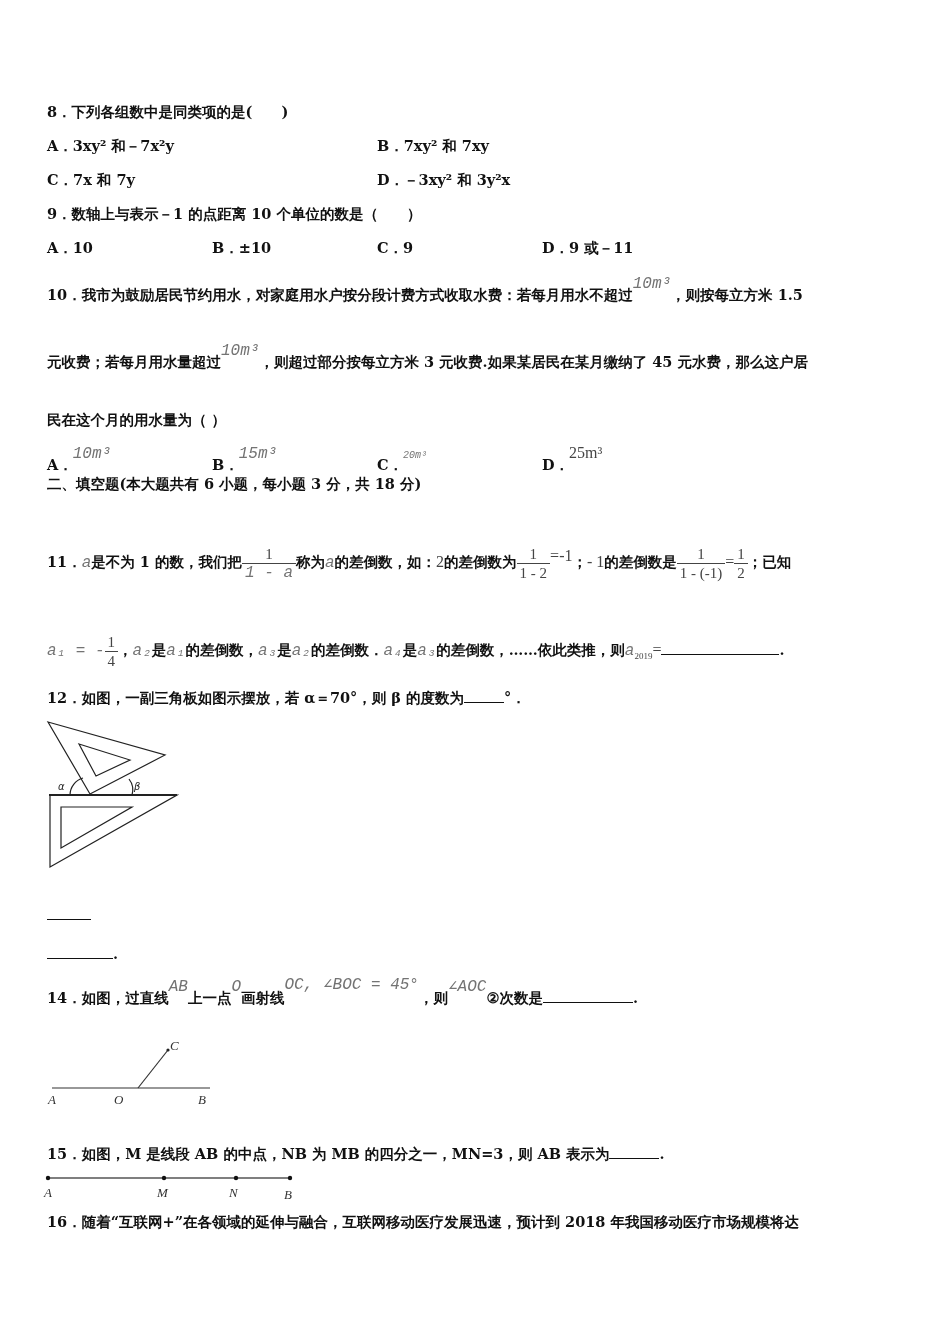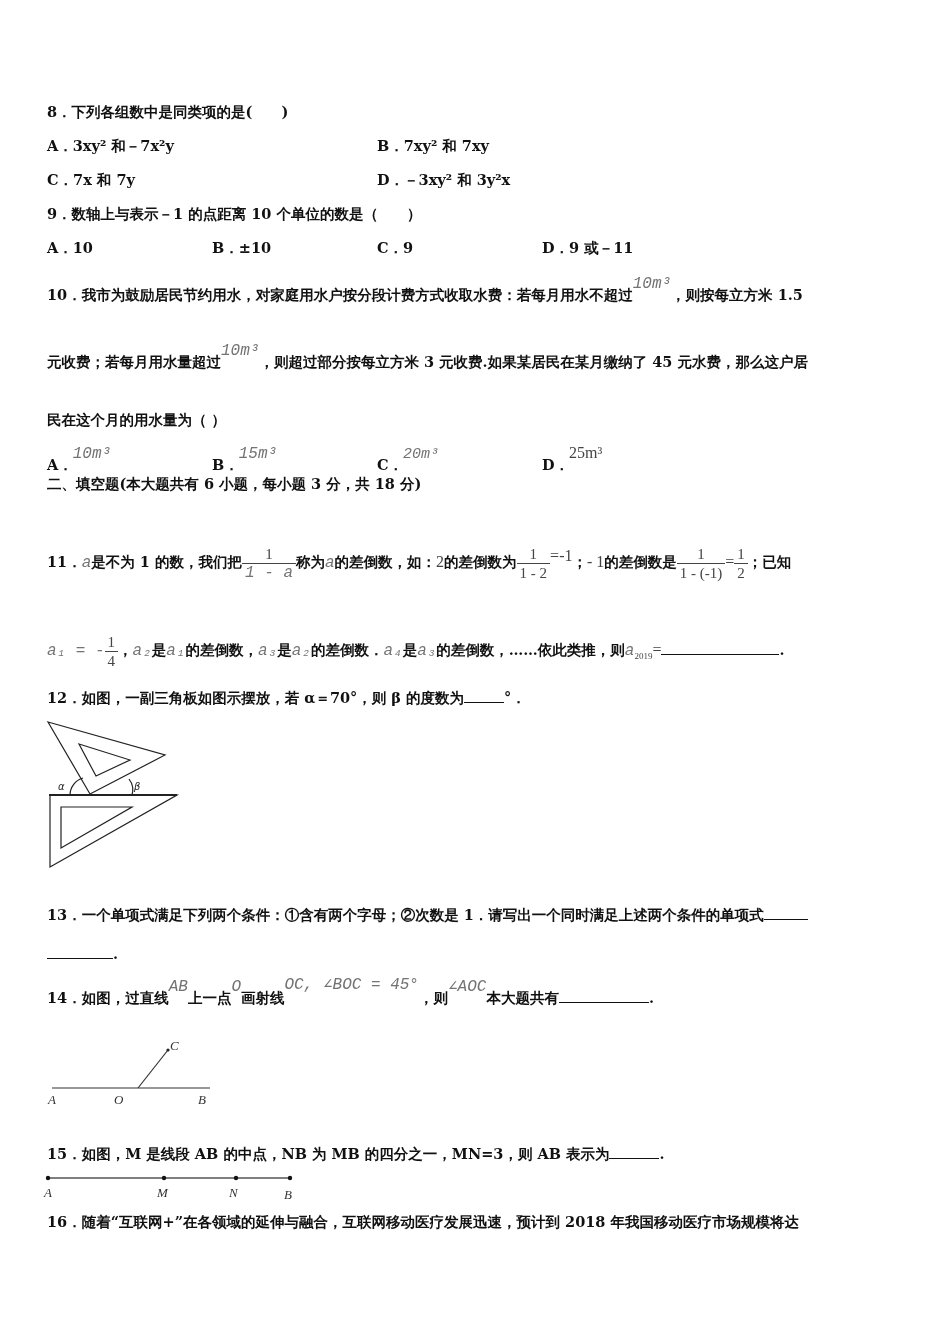--- a/index.html
+++ b/index.html
@@ -55,21 +55,21 @@
   <span>元收费；若每月用水量超过</span><span class="m raise">10m³</span><span>，则超过部分按每立方米 3 元收费.如果某居民在某月缴纳了 45 元水费，那么这户居</span>
 </div>
 <div class="line" style="top:410px;">民在这个月的用水量为（ ）</div>
 <div class="opt" style="left:47px;top:455px;">
   <span>A．</span><span class="m raise">10m³</span>
 </div>
 <div class="opt" style="left:212px;top:455px;">
   <span>B．</span><span class="m raise">15m³</span>
 </div>
 <div class="opt" style="left:377px;top:455px;">
-  <span>C．</span><span class="m raise" style="font-size:15px;">20m³</span>
+  <span>C．</span><span class="m raise" style="font-size:10px;">20m³</span>
 </div>
 <div class="opt" style="left:542px;top:455px;">
   <span>D．</span><span class="mn raise">25m³</span>
 </div>
 
 <div class="line" style="top:474px;">二、填空题(本大题共有 6 小题，每小题 3 分，共 18 分)</div>
 
 <div class="line" style="top:540px;line-height:44px;">
   <span>11．</span><span class="m">a</span><span>是不为 1 的数，我们把</span><span class="frac"><span class="num">1</span><span class="den m">1 - a</span></span><span>称为</span><span class="m">a</span><span>的差倒数，如：</span><span class="mn">2</span><span>的差倒数为</span><span class="frac"><span class="num">1</span><span class="den">1 - 2</span></span><span class="mn" style="position:relative;top:-6px;">=-1</span><span>；</span><span class="mn">- 1</span><span>的差倒数是</span><span class="frac"><span class="num">1</span><span class="den">1 - (-1)</span></span><span class="mn">=</span><span class="frac"><span class="num">1</span><span class="den">2</span></span><span>；已知</span>
 </div>
@@ -89,28 +89,28 @@
     <polygon points="10,83 137,83 10,155"></polygon>
     <polygon points="21,95 92,95 21,136"></polygon>
     <path d="M30,83 A18,18 0 0 1 43,66"></path>
     <path d="M89,67 A18,18 0 0 1 92,83"></path>
   </g>
   <text x="18" y="78" font-size="10" font-style="italic" font-family="DejaVu Sans, sans-serif" fill="#222">α</text>
   <text x="94" y="78" font-size="10" font-style="italic" font-family="DejaVu Sans, sans-serif" fill="#222">β</text>
 </svg>
 
 <div class="line" style="top:905px;">
-  <span>13．一个单项式满足下列两个条件：①含有两个字母；②次数是 1．请写出一个同时满足上述两个条件的单项式</span><span class="blank" style="width:44px;"></span>
+  <span class="blank" style="width:44px;"></span>
 </div>
 <div class="line" style="top:944px;">
   <span class="blank" style="width:66px;"></span><span>.</span>
 </div>
 
 <div class="line" style="top:988px;">
-  <span>14．如图，过直线</span><span class="m raise">AB</span><span>上一点</span><span class="m raise">O</span><span>画射线</span><span class="m raise" style="top:-14px;">OC, ∠BOC = 45°</span><span>，则</span><span class="m raise">∠AOC</span><span>本大题共有</span><span class="blank" style="width:90px;"></span><span>.</span>
+  <span>14．如图，过直线</span><span class="m raise">AB</span><span>上一点</span><span class="m raise">O</span><span>画射线</span><span class="m raise" style="top:-14px;">OC, ∠BOC = 45°</span><span>，则</span><span class="m raise">∠AOC</span><span>②次数是</span><span class="blank" style="width:90px;"></span><span>.</span>
 </div>
 <svg style="left:42px;top:1032px;" width="180" height="78" viewBox="0 0 180 78">
   <line x1="10" y1="56" x2="168" y2="56" stroke="#333" stroke-width="1.2"></line>
   <line x1="96" y1="56" x2="126" y2="18" stroke="#333" stroke-width="1.2"></line>
   <circle cx="126" cy="18" r="1.6" fill="#222"></circle>
   <text x="6" y="72" font-size="13" font-style="italic" font-family="Liberation Serif, serif" fill="#333">A</text>
   <text x="72" y="72" font-size="13" font-style="italic" font-family="Liberation Serif, serif" fill="#333">O</text>
   <text x="156" y="72" font-size="13" font-style="italic" font-family="Liberation Serif, serif" fill="#333">B</text>
   <text x="128" y="18" font-size="13" font-style="italic" font-family="Liberation Serif, serif" fill="#333">C</text>
 </svg>

